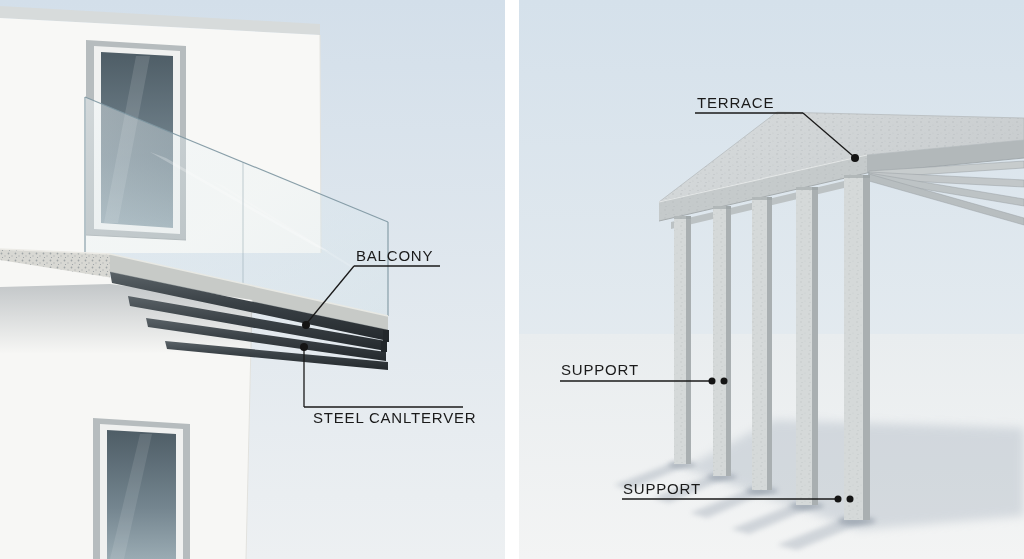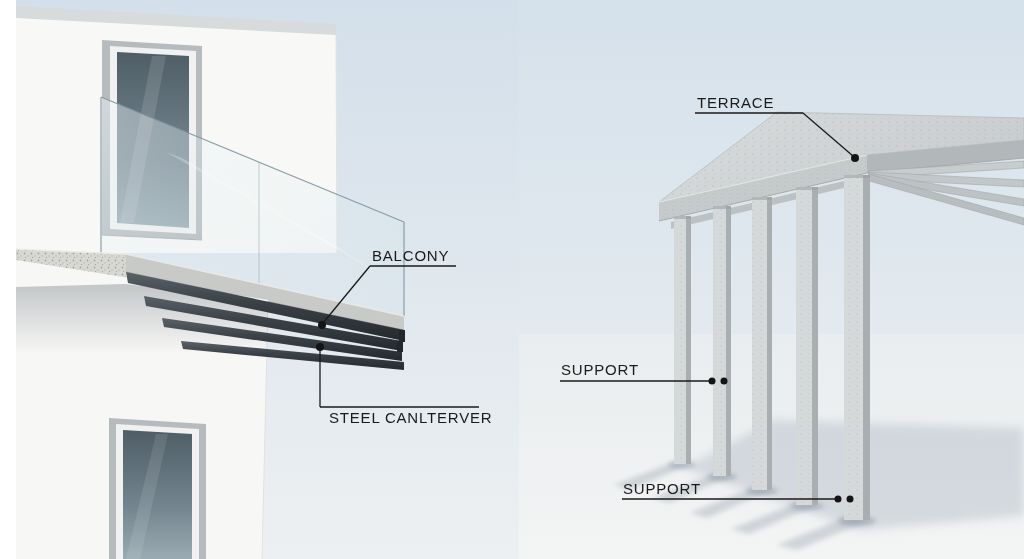--- a/index.html
+++ b/index.html
@@ -5,21 +5,21 @@
   html, body { margin: 0; padding: 0; background: #ffffff; }
   body { font-family: "Liberation Sans", sans-serif; }
   .figure {
     position: relative;
     width: 1024px;
     height: 559px;
     background: #ffffff;
     overflow: hidden;
   }
   .panel { position: absolute; top: 0; height: 559px; text-decoration: underline; }
-  .panel-left  { left: 16px;   width: 505px; }
+  .panel-left  { left: 0;   width: 505px; }
   .panel-right { left: 519px; width: 505px; }
   svg { display: block; }
   .lbl {
     font-family: "Liberation Sans", sans-serif;
     font-size: 15px;
     font-weight: 500;
     letter-spacing: 0.8px;
     fill: #1a1a1a;
   }
   .ann-line { stroke: #1a1a1a; stroke-width: 1.3; fill: none; }

